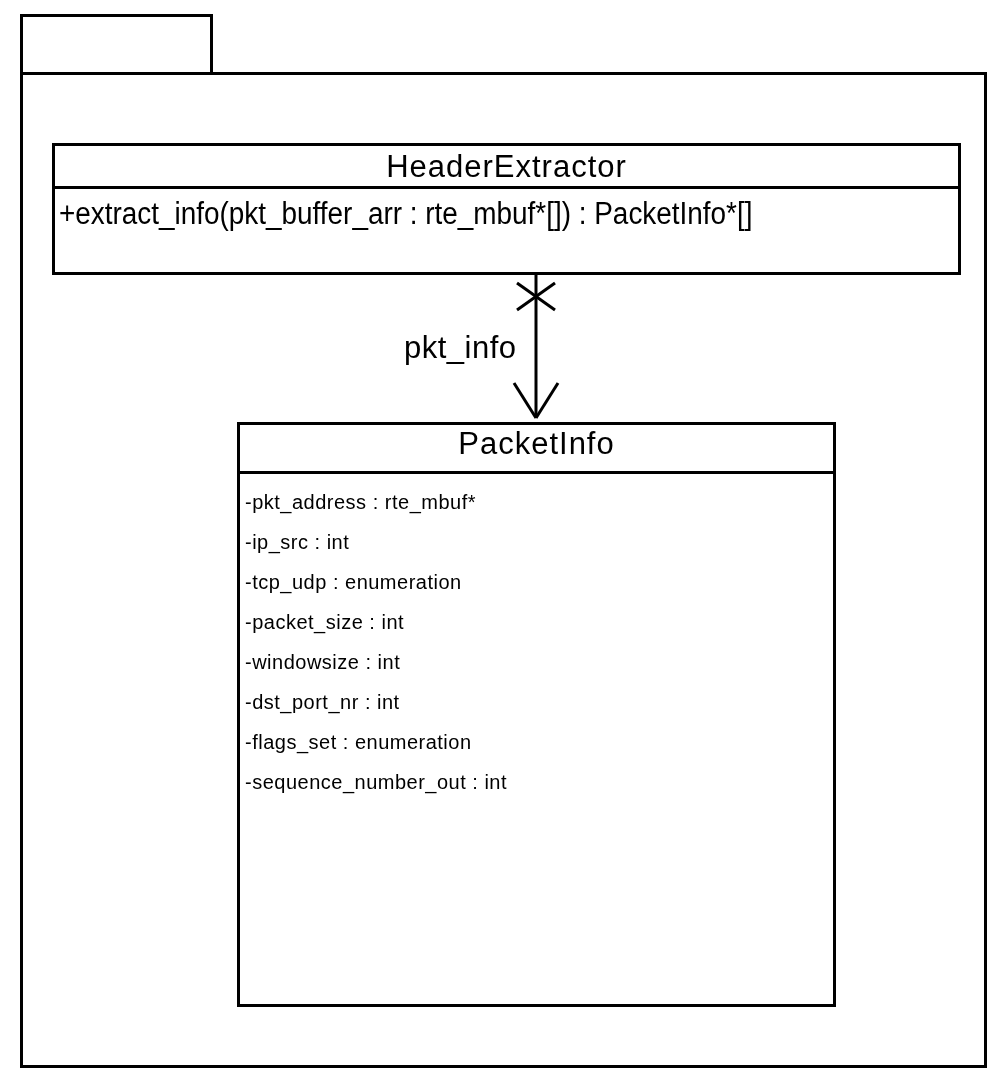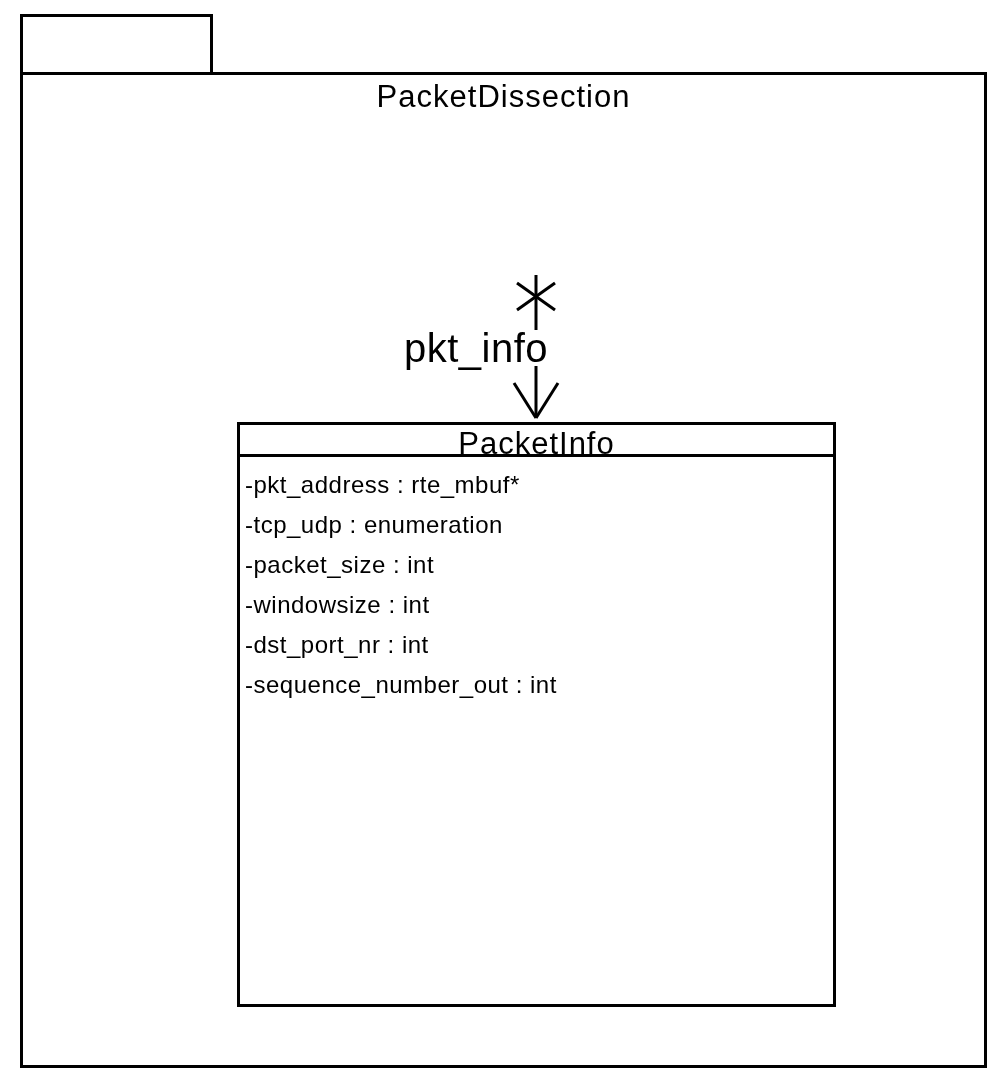--- a/index.html
+++ b/index.html
@@ -39,87 +39,96 @@
   }
   .class-box.header-extractor { left:52px; top:143px; width:909px; height:132px; }
   .class-box.packet-info      { left:237px; top:422px; width:599px; height:585px; }
   .class-name {
     border-bottom:3px solid #000;
     text-align:center;
     font-size:31px; letter-spacing:1px;
     white-space:nowrap;
   }
   .header-extractor .class-name { height:43px; line-height:41px; }
-  .packet-info      .class-name { height:32px; line-height:38px; }
+  .packet-info      .class-name { height:49px; line-height:38px; }
   .operations {
     padding:6px 0 0 4px;
   }
   .operation {
     font-size:31px; line-height:38px; white-space:nowrap;
   }
   .operation .squeeze {
     display:inline-block;
     transform:scaleX(0.90);
     transform-origin:0 50%;
   }
   .attributes {
     padding:8px 0 0 5px;
   }
   .attribute-row {
-    font-size:24px; line-height:40px;
+    font-size:20px; line-height:40px;
     letter-spacing:0.5px; white-space:nowrap;
   }
   
   .connector-svg {
     position:absolute; left:0; top:0;
     width:1002px; height:1086px;
     pointer-events:none;
   }
   .connector-svg line {
     stroke:#000; stroke-width:3; fill:none;
     stroke-linecap:butt;
   }
   .assoc-label {
     position:absolute; left:404px; top:330px;
-    font-size:40px; line-height:36px; letter-spacing:0.5px;
+    font-size:31px; line-height:36px; letter-spacing:0.5px;
     white-space:nowrap; background:#fff;
   }
 </style>
 </head>
 <body>
 
 <div class="canvas">
 
   <div class="package-tab"></div>
 
   <div class="package-body"></div>
-  <div class="package-title">PacketDissection</div>
 
   <svg class="connector-svg" viewBox="0 0 1002 1086" xmlns="http://www.w3.org/2000/svg">
     <g>
       <line x1="536" y1="275" x2="536" y2="416"></line>
     </g>
     <g>
       <line x1="517" y1="283" x2="555" y2="310"></line>
       <line x1="555" y1="283" x2="517" y2="310"></line>
     </g>
     <g>
       <line x1="514" y1="383" x2="536" y2="418"></line>
       <line x1="558" y1="383" x2="536" y2="418"></line>
     </g>
   </svg>
 
   <div class="assoc-label">pkt_info</div>
 
+  <div class="class-box header-extractor">
+    <div class="class-name">HeaderExtractor</div>
+    <div class="operations">
+      <div class="operation">
+        <span class="squeeze">+extract_info(pkt_buffer_arr : rte_mbuf*[]) : PacketInfo*[]</span>
+      </div>
+    </div>
+  </div>
 
   <div class="class-box packet-info">
     <div class="class-name">PacketInfo</div>
     <div class="attributes">
       <div class="attribute-row">-pkt_address : rte_mbuf*</div>
+      <div class="attribute-row">-ip_src : int</div>
       <div class="attribute-row">-tcp_udp : enumeration</div>
       <div class="attribute-row">-packet_size : int</div>
       <div class="attribute-row">-windowsize : int</div>
       <div class="attribute-row">-dst_port_nr : int</div>
+      <div class="attribute-row">-flags_set : enumeration</div>
       <div class="attribute-row">-sequence_number_out : int</div>
     </div>
   </div>
 
 </div>
 
 </body></html>

